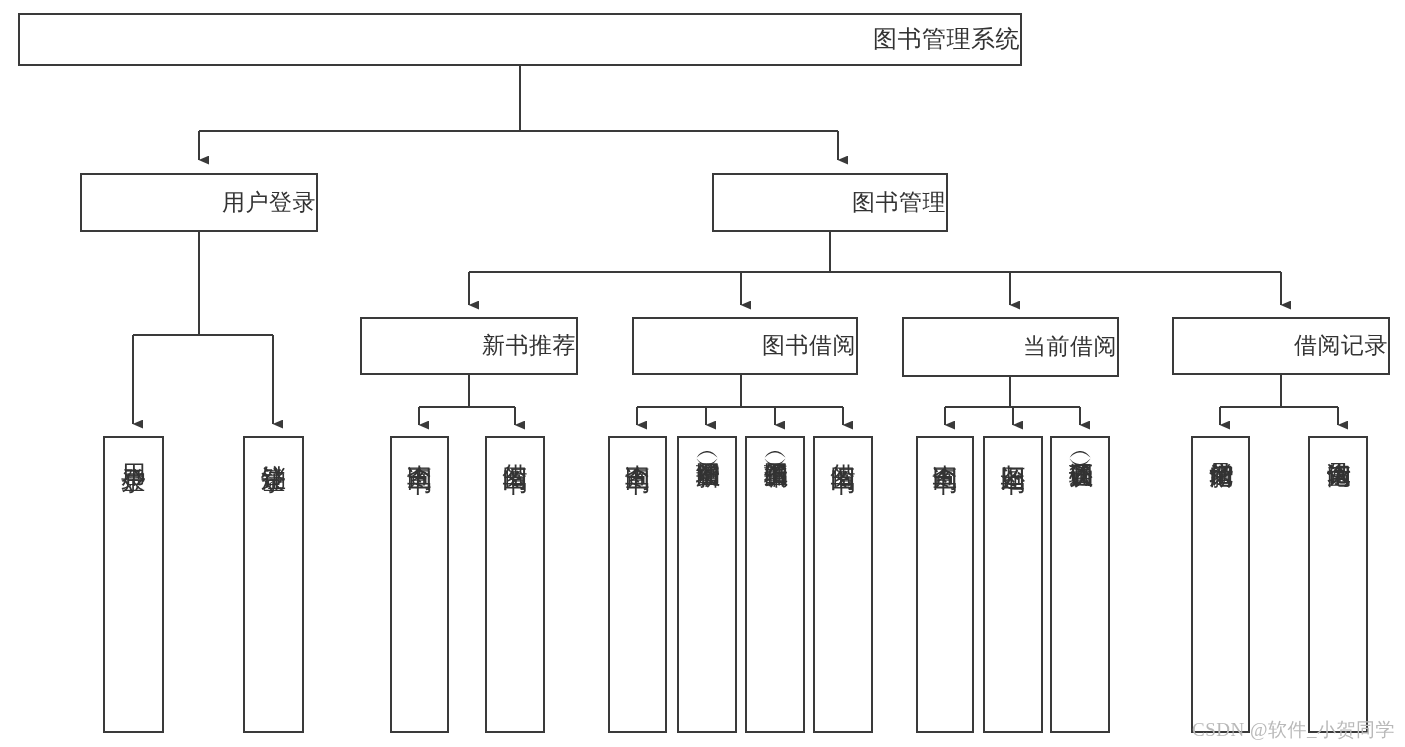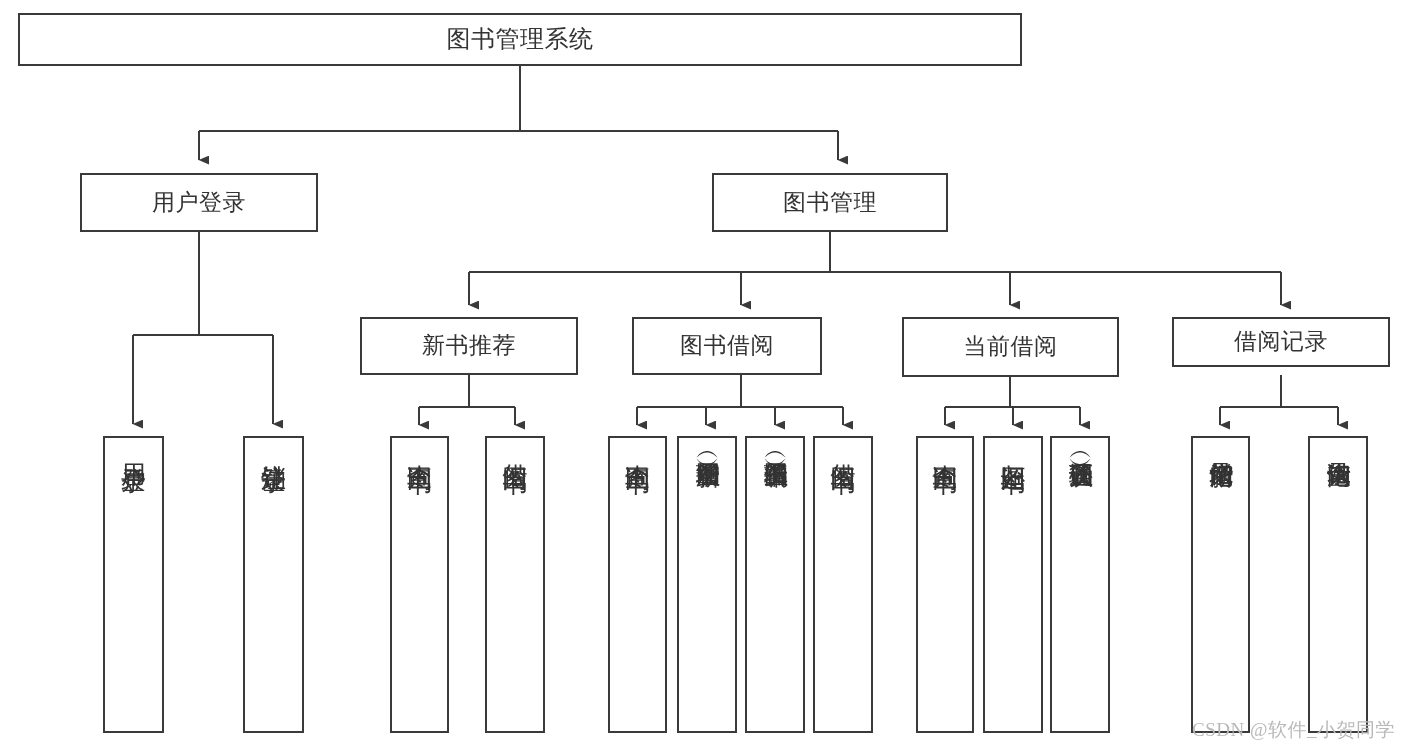--- a/index.html
+++ b/index.html
@@ -25,21 +25,21 @@
     width: 1405px;
     height: 747px;
   }
   .node-box {
     position: absolute;
     box-sizing: border-box;
     background: #ffffff;
     border: 2px solid #3a3a3a;
     display: flex;
     align-items: center;
-    justify-content: center;
+    justify-content: flex-end;
     color: #333333;
   }
   .node-label {
     display: block;
     text-align: center;
     color: #333333;
     letter-spacing: 0.5px;
   }
   
   .node-h .node-label {
@@ -139,27 +139,27 @@
   <div class="node-box node-h" style="left:80px; top:173px; width:238px; height:59px;">
     <span class="node-label">用户登录</span>
   </div>
   <div class="node-box node-h" style="left:360px; top:317px; width:218px; height:58px;">
     <span class="node-label">新书推荐</span>
   </div>
 
   <div class="node-box node-h" style="left:712px; top:173px; width:236px; height:59px;">
     <span class="node-label">图书管理</span>
   </div>
-  <div class="node-box node-h" style="left:632px; top:317px; width:190px; height:58px;">
+  <div class="node-box node-h" style="left:632px; top:317px; width:226px; height:58px;">
     <span class="node-label">图书借阅</span>
   </div>
   <div class="node-box node-h" style="left:902px; top:317px; width:217px; height:60px;">
     <span class="node-label">当前借阅</span>
   </div>
-  <div class="node-box node-h" style="left:1172px; top:317px; width:218px; height:50px;">
+  <div class="node-box node-h" style="left:1172px; top:317px; width:218px; height:58px;">
     <span class="node-label">借阅记录</span>
   </div>
 
   <div class="node-box node-v" style="left:103px; top:436px; width:61px; height:297px;">
     <span class="node-label">用户登录</span>
   </div>
   <div class="node-box node-v" style="left:243px; top:436px; width:61px; height:297px;">
     <span class="node-label">注销登录</span>
   </div>
 

